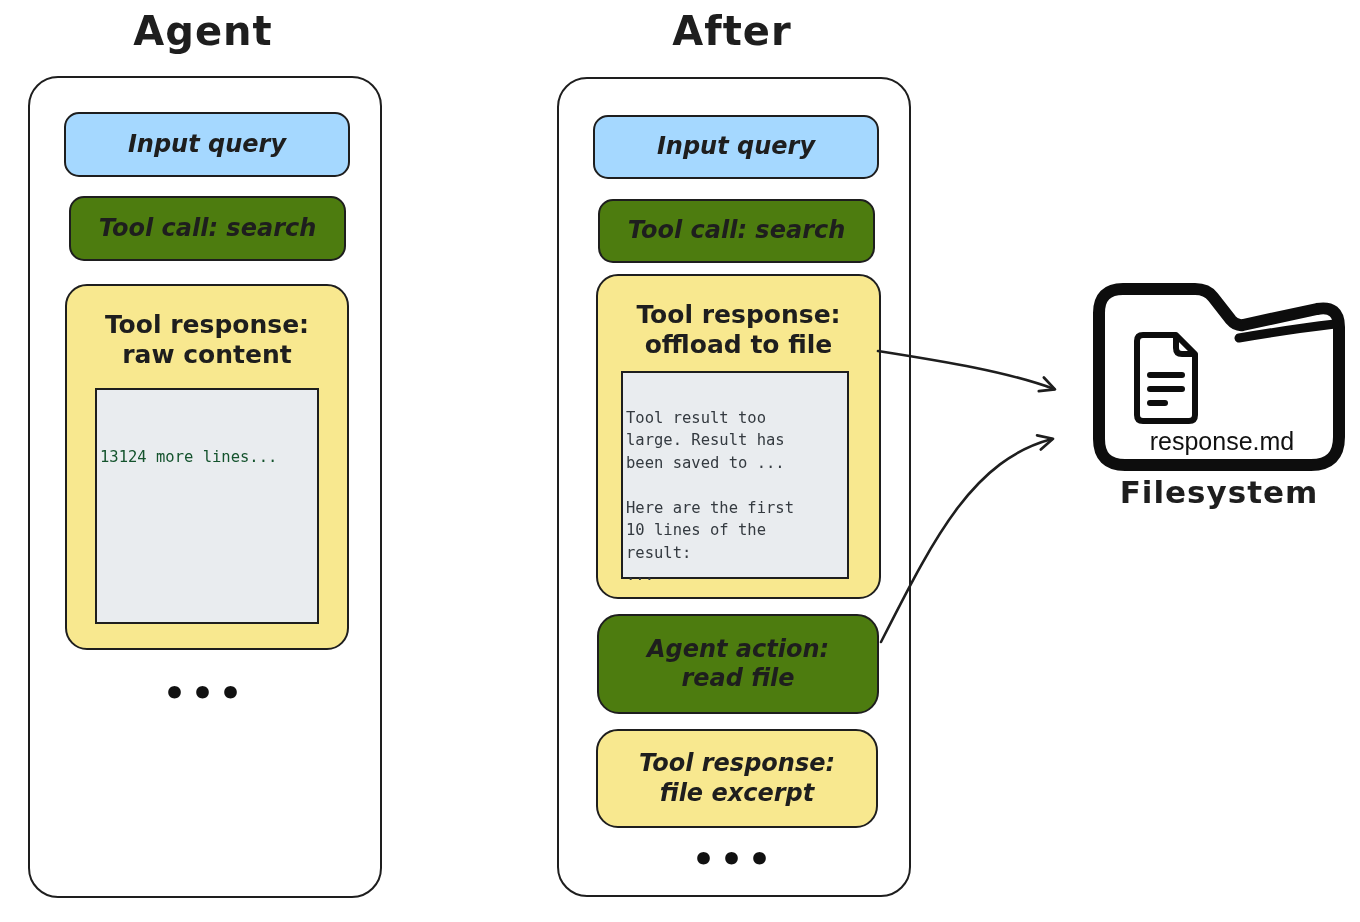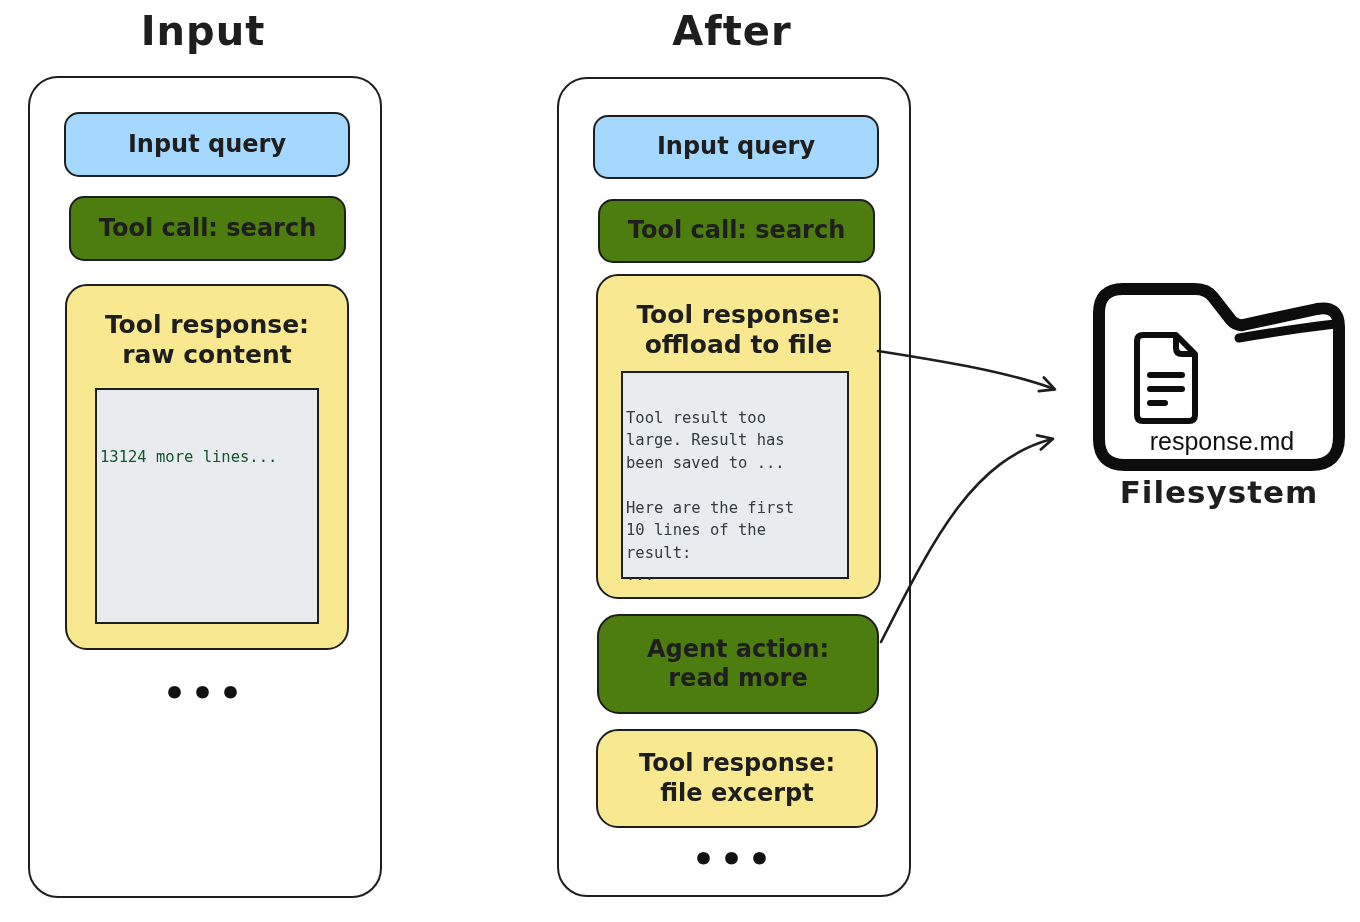--- a/index.html
+++ b/index.html
@@ -11,21 +11,21 @@
     position:absolute;top:8px;width:350px;text-align:center;
     font-size:40px;font-weight:700;letter-spacing:1px;
   }
   .panel{
     position:absolute;width:350px;background:#ffffff;
     border:2.5px solid #1e1e1e;border-radius:30px;
   }
   .pill{
     position:absolute;border:2px solid #1e1e1e;border-radius:15px;
     display:flex;align-items:center;justify-content:center;
-    font-size:24px;font-weight:600;text-align:center;white-space:pre-line;line-height:1.22;
+    font-size:24px;font-weight:600;text-align:center;white-space:pre-line;line-height:1.22;font-style:italic;
   }
   .blue{background:#a5d8ff;}
   .green{background:#4d7c0f;}
   .yellow{background:#f8e88f;}
   .bigbox{
     position:absolute;border:2px solid #1e1e1e;border-radius:22px;background:#f8e88f;
   }
   .bigbox .ytitle{
     padding-top:24px;text-align:center;font-size:25px;font-weight:600;
     white-space:pre-line;line-height:1.2;
@@ -45,21 +45,21 @@
     font-size:31px;font-weight:700;letter-spacing:1px;
   }
   .overlay{position:absolute;left:0;top:0;pointer-events:none;}
   svg text{font-family:"Liberation Sans","DejaVu Sans",sans-serif;}
 </style>
 </head>
 <body>
 
 <div class="canvas">
 
-  <div class="col-title" style="left:28px;">Input</div>
+  <div class="col-title" style="left:28px;">Agent</div>
 
   <div class="panel" style="left:28px;top:76px;height:818px;">
     <div class="pill blue" style="left:34px;top:34px;width:282px;height:61px;">
       <span>Input query</span>
     </div>
 
     <div class="pill green" style="left:39px;top:118px;width:273px;height:61px;">
       <span>Tool call: search</span>
     </div>
 
@@ -95,21 +95,21 @@
 
 Here are the first
 10 lines of the
 result:
 ...</div>
       </div>
     </div>
 
     <div class="pill green" style="left:38px;top:535px;width:278px;height:96px;border-radius:22px;">
       <span>Agent action:
-read more</span>
+read file</span>
     </div>
 
     <div class="pill yellow" style="left:37px;top:650px;width:278px;height:95px;border-radius:22px;">
       <span>Tool response:
 file excerpt</span>
     </div>
 
     <div class="dots" style="top:763px;">•••</div>
   </div>
 

